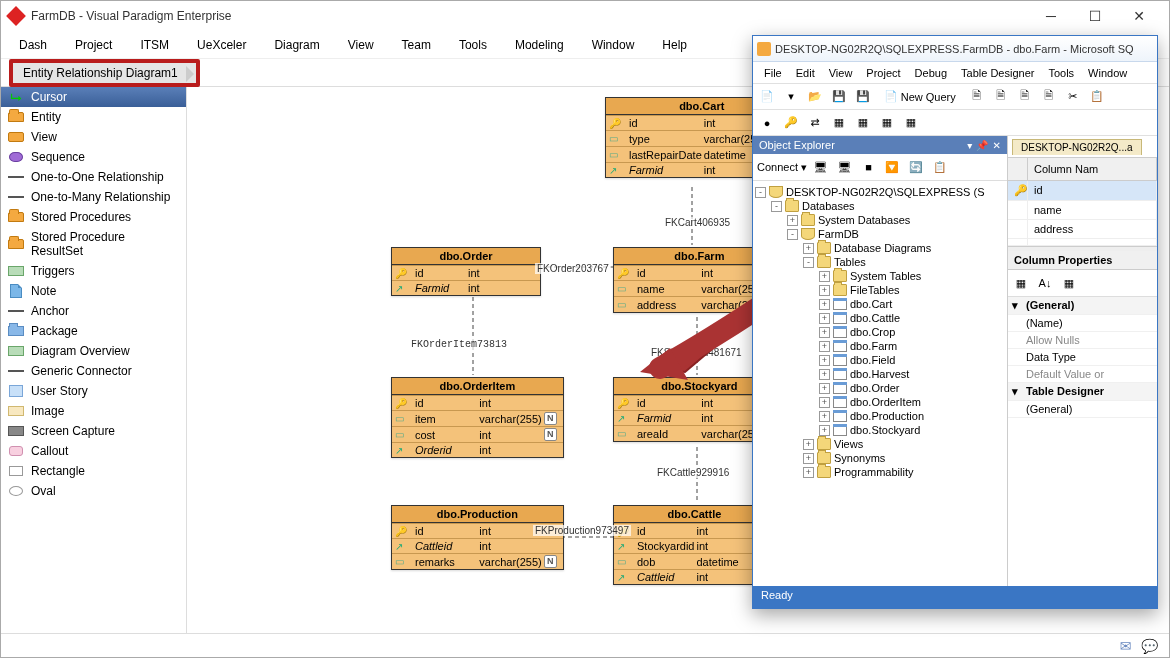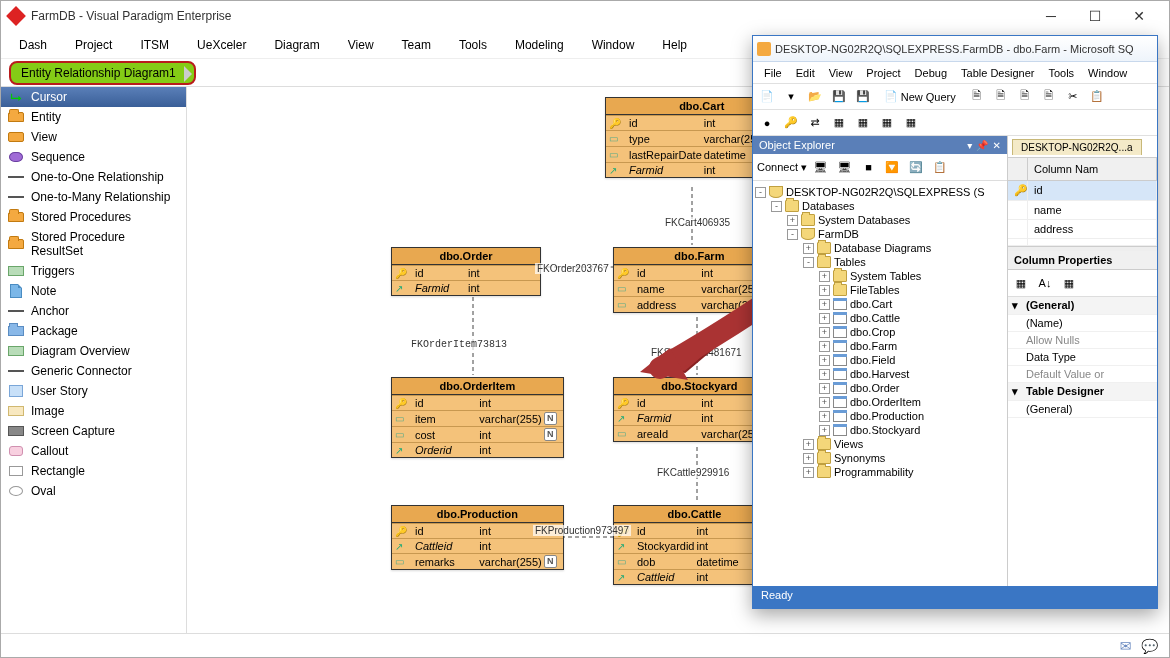--- a/index.html
+++ b/index.html
@@ -7,21 +7,21 @@
 
 
 .vp-window { position: absolute; left: 0; top: 0; width: 1170px; height: 658px; border: 1px solid #aaa; background: #fff; display: flex; flex-direction: column; }
 .vp-title { height: 30px; display: flex; align-items: center; padding: 0 8px; font-size: 12px; color: #333; }
 .vp-title .app-icon { width: 14px; height: 14px; background: #d22; transform: rotate(45deg); margin-right: 8px; }
 .vp-title .spacer { flex: 1; }
 .vp-title .wbtn { width: 44px; height: 30px; display: flex; align-items: center; justify-content: center; font-size: 14px; cursor: pointer; }
 .vp-menu { height: 28px; display: flex; align-items: center; padding: 0 6px; font-size: 12px; gap: 4px; border-bottom: 1px solid #eee; }
 .vp-menu span { padding: 4px 12px; cursor: pointer; }
 .vp-bread { height: 28px; display: flex; align-items: center; padding: 0 8px; border-bottom: 1px solid #ddd; }
-.vp-bread .crumb { background: #84cc16; border: 2px solid #b91c1c; padding: 3px 18px 3px 10px; font-size: 12px; border-radius: 8px; position: relative; }
+.vp-bread .crumb { background: #e5e5e5; border: 4px solid #b91c1c; padding: 3px 18px 3px 10px; font-size: 12px; border-radius: 2px; position: relative; }
 .vp-bread .crumb:after { content:""; position:absolute; right:2px; top:3px; width:0;height:0;border-top:8px solid transparent;border-bottom:8px solid transparent;border-left:8px solid #ccc;}
 .vp-body { flex: 1; display: flex; overflow: hidden; }
 .vp-sidebar { width: 186px; border-right: 1px solid #ddd; overflow-y: auto; font-size: 12px; background: #fff; }
 .sb-item { display: flex; align-items: center; padding: 3px 6px; gap: 6px; cursor: pointer; }
 .sb-item.sel { background: linear-gradient(#5a7fb8,#3a5f98); color: #fff; }
 .sb-icon { width: 18px; height: 14px; display:flex; align-items:center; justify-content:center; }
 .ico-entity{width:16px;height:10px;background:#f4a940;border:1px solid #c27a10;border-radius:2px 2px 0 0; position:relative}
 .ico-entity:before{content:"";position:absolute;top:-4px;left:0;width:8px;height:4px;background:#f4a940;border:1px solid #c27a10;border-bottom:none;border-radius:2px 2px 0 0}
 .ico-view{width:16px;height:10px;background:#f4a940;border:1px solid #c27a10;border-radius:2px}
 .ico-seq{width:14px;height:10px;background:#a06bd6;border-radius:50%/60%;border:1px solid #6a3fa0}

